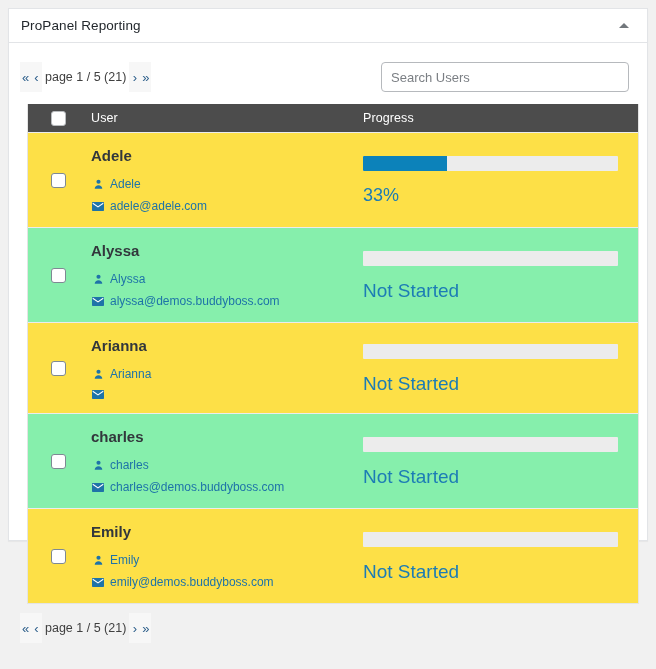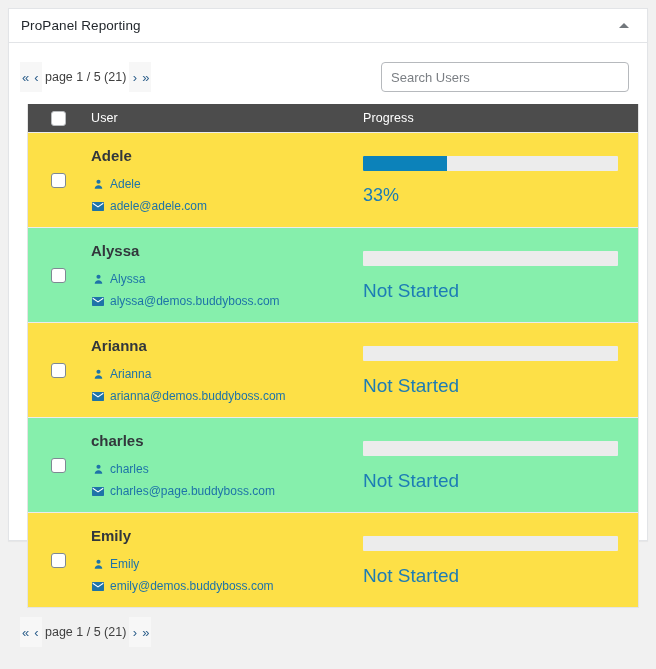--- a/index.html
+++ b/index.html
@@ -321,21 +321,20 @@
             </span>
             <span>Arianna</span>
           </div>
           <div class="meta">
             <span class="ic">
               <svg width="12" height="9" viewBox="0 0 16 12">
                   <rect x="0" y="0" width="16" height="12" rx="1" fill="#1e73a8"></rect>
                   <path d="M1 1.6l7 5 7-5" stroke="#ffffff" stroke-width="1.4" fill="none"></path>
                 </svg>
             </span>
-            <span>arianna@demos.buddyboss.com</span>
           </div>
         </div>
         <div class="col-prog cell-prog">
           <div class="bar-track">
             <div class="bar-fill" style="width: 0%;"></div>
           </div>
           <div class="prog-label small">Not Started</div>
         </div>
       </div>
 
@@ -354,21 +353,21 @@
             </span>
             <span>charles</span>
           </div>
           <div class="meta">
             <span class="ic">
               <svg width="12" height="9" viewBox="0 0 16 12">
                   <rect x="0" y="0" width="16" height="12" rx="1" fill="#1e73a8"></rect>
                   <path d="M1 1.6l7 5 7-5" stroke="#ffffff" stroke-width="1.4" fill="none"></path>
                 </svg>
             </span>
-            <span>charles@page.buddyboss.com</span>
+            <span>charles@demos.buddyboss.com</span>
           </div>
         </div>
         <div class="col-prog cell-prog">
           <div class="bar-track">
             <div class="bar-fill" style="width: 0%;"></div>
           </div>
           <div class="prog-label small">Not Started</div>
         </div>
       </div>
 

